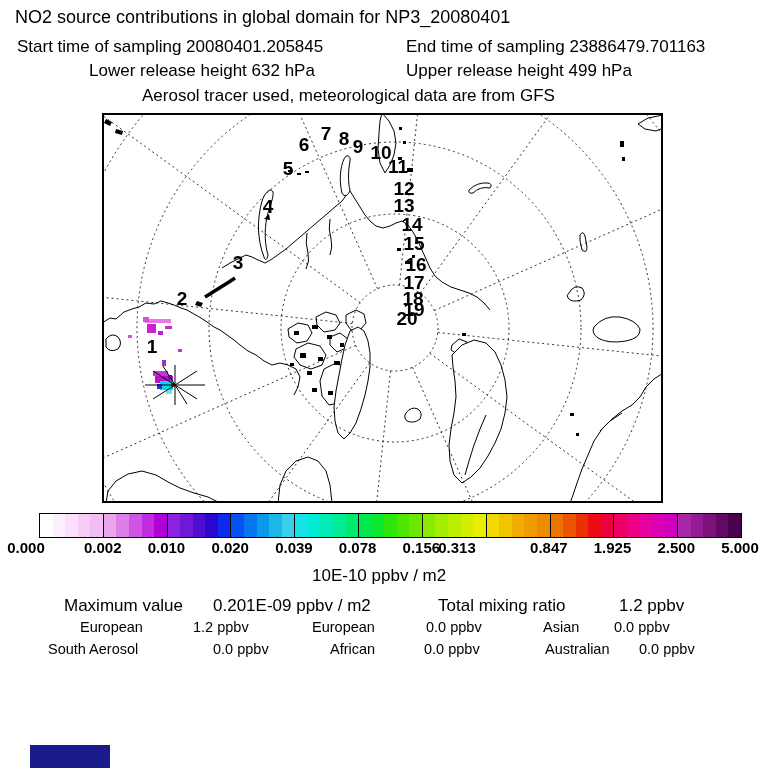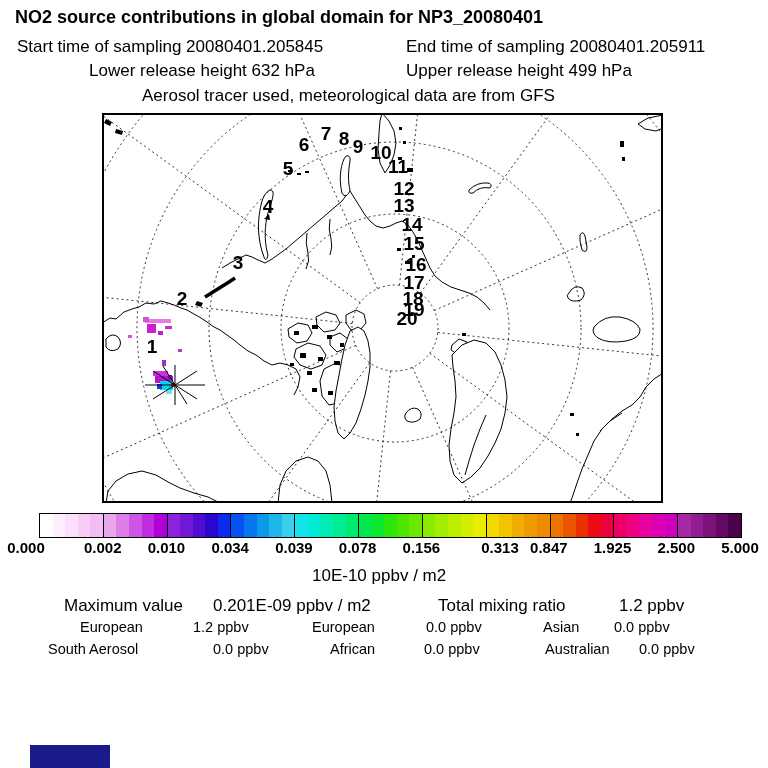--- a/index.html
+++ b/index.html
@@ -2,21 +2,21 @@
 <html><head>
 <meta charset="utf-8">
 <style>
   html,body{margin:0;padding:0}
   body{
     width:768px;height:768px;position:relative;overflow:hidden;
     background:#ffffff;color:#000;
     font-family:"Liberation Sans", sans-serif;
   }
   .abs{position:absolute;white-space:nowrap}
-  .b{font-weight:bold}
+  .b{font-weight:normal}
   .t18{font-size:18px}
   .t16{font-size:17px}
   .t14{font-size:14.5px}
 
   #map-wrap{position:absolute;left:102px;top:113px;width:561px;height:390px}
   #map-svg{display:block}
   #coastlines path, #coastlines polyline{stroke:#000;stroke-width:1;fill:none;stroke-linejoin:round}
   #coastlines path.land{fill:#ffffff}
   #coastlines .speck{fill:#000;stroke:none}
   #coastlines .ridge{stroke-width:3.5}
@@ -35,21 +35,21 @@
     position:absolute;top:539px;transform:translateX(-50%);
     font-weight:bold;font-size:15px;white-space:nowrap;
   }
   #bottom-bar{position:absolute;left:30px;top:745px;width:80px;height:23px}
 </style>
 </head>
 <body>
 
 <div class="abs b t18" style="left:15px;top:7px">NO2 source contributions in global domain for NP3_20080401</div>
 <div class="abs t16" style="left:17px;top:37px">Start time of sampling 20080401.205845</div>
-<div class="abs t16" style="left:406px;top:37px">End time of sampling 20080401.205911</div>
+<div class="abs t16" style="left:406px;top:37px">End time of sampling 23886479.701163</div>
 <div class="abs t16" style="left:89px;top:61px">Lower release height  632 hPa</div>
 <div class="abs t16" style="left:406px;top:61px">Upper release height  499 hPa</div>
 <div class="abs t16" style="left:142px;top:86px">Aerosol tracer used, meteorological data are from GFS</div>
 
 <div id="map-wrap">
 <svg id="map-svg" width="561" height="390" viewBox="0 0 561 390">
   <g id="coastlines">
 
     <path class="speck" d="M4,6 l6,3 -2,4 -6,-3 Z"></path>
     <path class="speck" d="M14,16 l7,2 -1,4 -7,-2 Z"></path>
@@ -286,25 +286,25 @@
       <div class="cb-cell" style="background: rgb(146, 28, 146);"></div>
       <div class="cb-cell" style="background: rgb(124, 18, 124);"></div>
       <div class="cb-cell" style="background: rgb(100, 10, 100);"></div>
       <div class="cb-cell" style="background: rgb(76, 3, 78);"></div>
     </div>
   </div>
 <div id="colorbar-labels">
     <span class="cb-label" style="left: 26px;">0.000</span>
     <span class="cb-label" style="left: 102.727px;">0.002</span>
     <span class="cb-label" style="left: 166.455px; text-align: center;">0.010</span>
-    <span class="cb-label" style="left: 230.182px;">0.034</span>
+    <span class="cb-label" style="left: 230.182px;">0.020</span>
     <span class="cb-label" style="left: 293.909px;">0.039</span>
     <span class="cb-label" style="left: 357.636px;">0.078</span>
     <span class="cb-label" style="left: 421.364px;">0.156</span>
-    <span class="cb-label" style="left: 500px;">0.313</span>
+    <span class="cb-label" style="left: 457px;">0.313</span>
     <span class="cb-label" style="left: 548.818px;">0.847</span>
     <span class="cb-label" style="left: 612.545px;">1.925</span>
     <span class="cb-label" style="left: 676.273px;">2.500</span>
     <span class="cb-label" style="left: 740px;">5.000</span>
   </div>
 <div class="abs t16" style="left:312px;top:566px">10E-10 ppbv / m2</div>
 
 <span class="abs t16" style="left:64px;top:596px">Maximum value</span>
 <span class="abs t16" style="left:213px;top:596px">0.201E-09 ppbv / m2</span>
 <span class="abs t16" style="left:438px;top:596px">Total mixing ratio</span>

